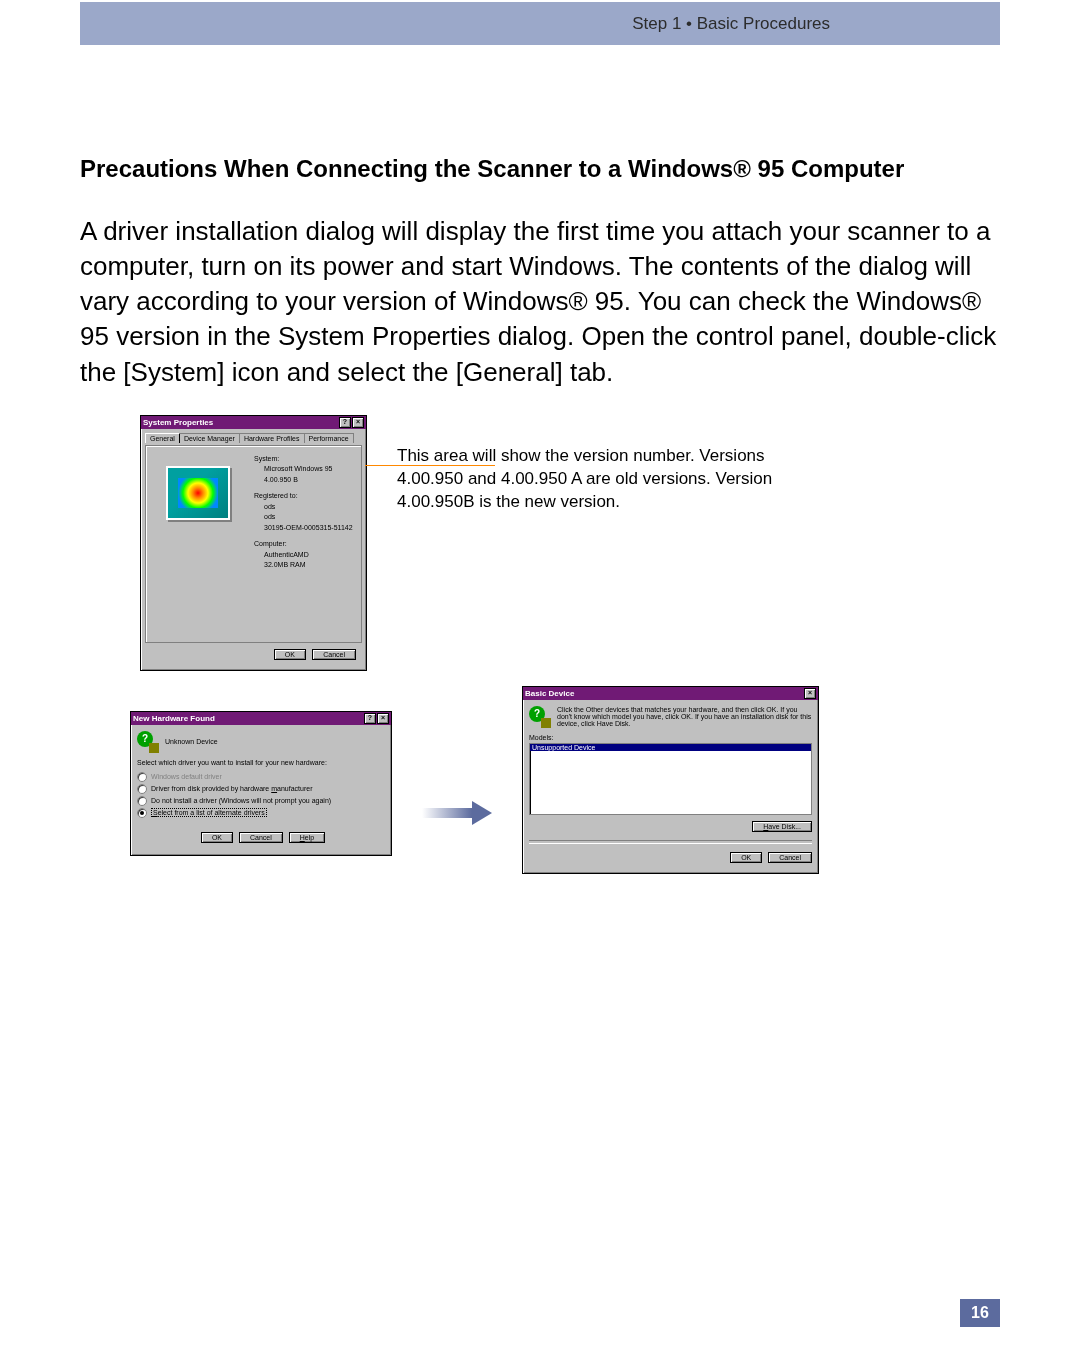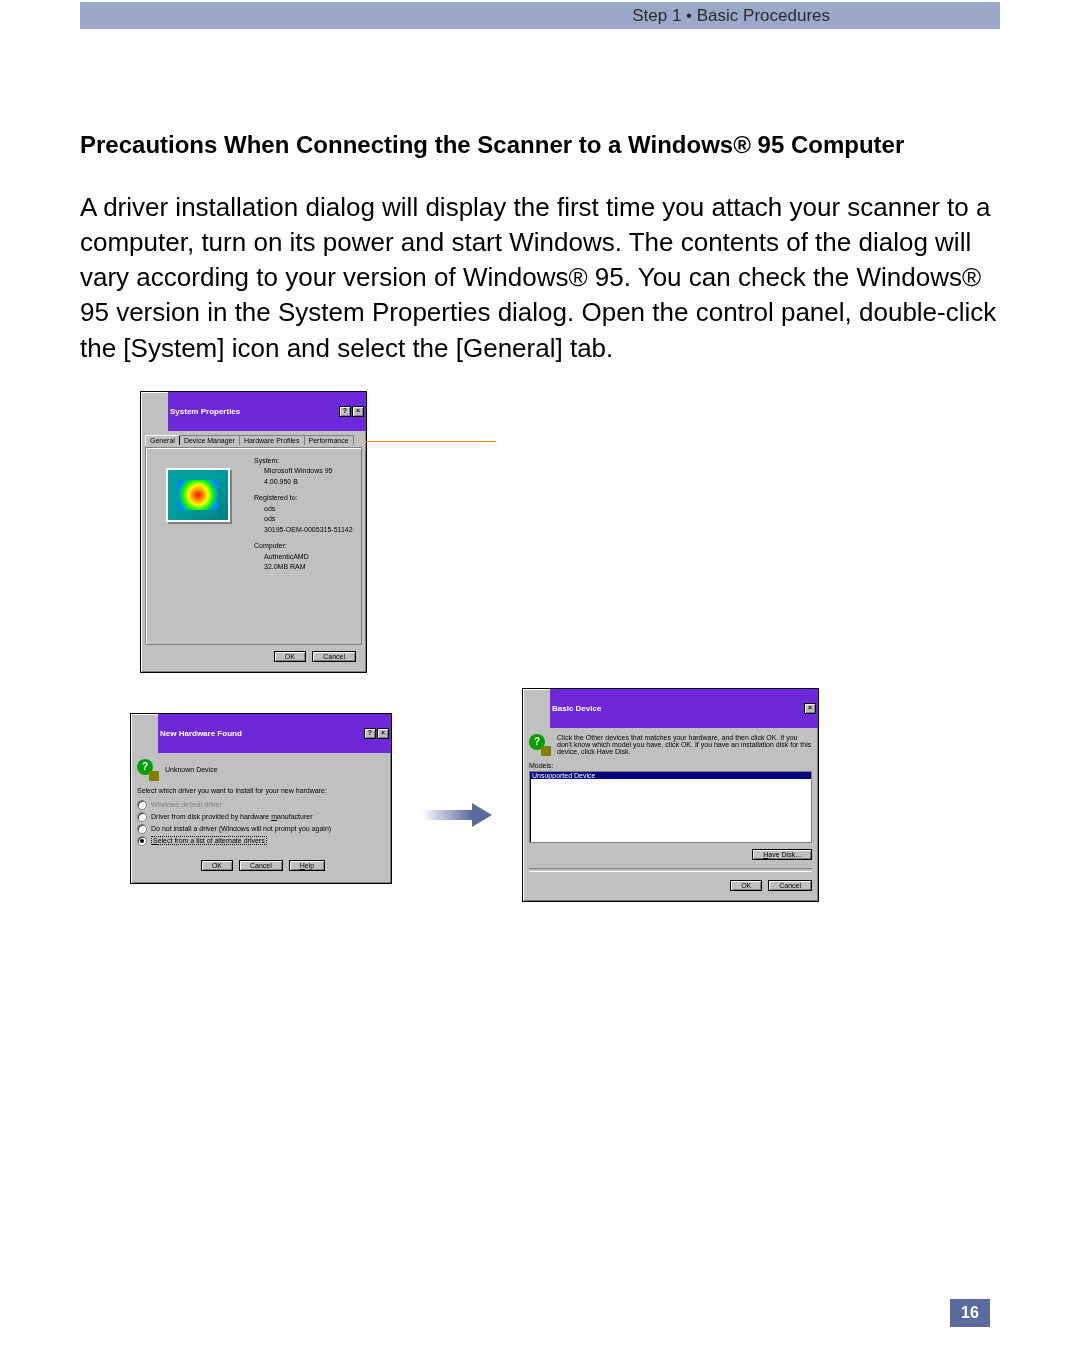--- a/index.html
+++ b/index.html
@@ -4,26 +4,26 @@
 <style>
   body {
     margin: 0;
     padding: 0;
     font-family: Arial, Helvetica, sans-serif;
     background: #fff;
     width: 1080px;
   }
   .header-bar {
     background: #9ba8c9;
-    height: 27px;
+    height: 43px;
     display: flex;
     align-items: center;
     justify-content: flex-end;
     padding-right: 170px;
-    margin: 2px 80px 0 80px;
+    margin: 2px 80px 8px 80px;
   }
   .header-text {
     color: #2c2c2c;
     font-size: 17px;
   }
   .content {
     margin: 0 80px;
     padding-top: 100px;
   }
   h1 {
@@ -55,30 +55,29 @@
   }
   
   .win95-dialog {
     background: #c0c0c0;
     border: 1px solid #000;
     box-shadow: inset 1px 1px 0 #fff, inset -1px -1px 0 #808080;
     font-family: "MS Sans Serif", Arial, sans-serif;
     font-size: 8px;
   }
   .win95-titlebar {
-    background: #6d28d9;
+    background: #701a75;
     color: #fff;
     font-weight: bold;
-    padding: 14px 2px;
+    padding: 1px 2px;
     display: flex;
     justify-content: space-between;
     align-items: center;
     font-size: 8px;
     height: 11px;
-    margin-left: 27px;
   }
   .win95-title-buttons {
     display: flex;
     gap: 1px;
   }
   .win95-title-btn {
     width: 10px;
     height: 9px;
     background: #c0c0c0;
     border: 1px solid #000;
@@ -290,21 +289,21 @@
     border-bottom: 12px solid transparent;
   }
   .figures-row2 {
     display: flex;
     align-items: flex-start;
     gap: 30px;
     margin: 20px 0 0 50px;
   }
   .page-num {
     position: absolute;
-    right: 90px;
+    right: 80px;
     bottom: 40px;
     background: #5c6b9e;
     color: #fff;
     width: 40px;
     height: 28px;
     display: flex;
     align-items: center;
     justify-content: center;
     font-weight: bold;
     font-size: 16px;
@@ -366,20 +365,21 @@
         <div class="win95-buttons">
           <span class="win95-btn">OK</span>
           <span class="win95-btn">Cancel</span>
         </div>
       </div>
     </div>
 
     <div class="orange-line" style="left:225px; top:50px; width:130px;"></div>
 
     <div class="annotation-col">
+      <div>This area will show the version number. Versions 4.00.950 and 4.00.950 A are old versions. Version 4.00.950B is the new version.</div>
     </div>
   </div>
 
 
   <div class="figures-row2">
 
     <div class="win95-dialog" style="width:260px;">
       <div class="win95-titlebar">
         <span>New Hardware Found</span>
         <div class="win95-title-buttons">

